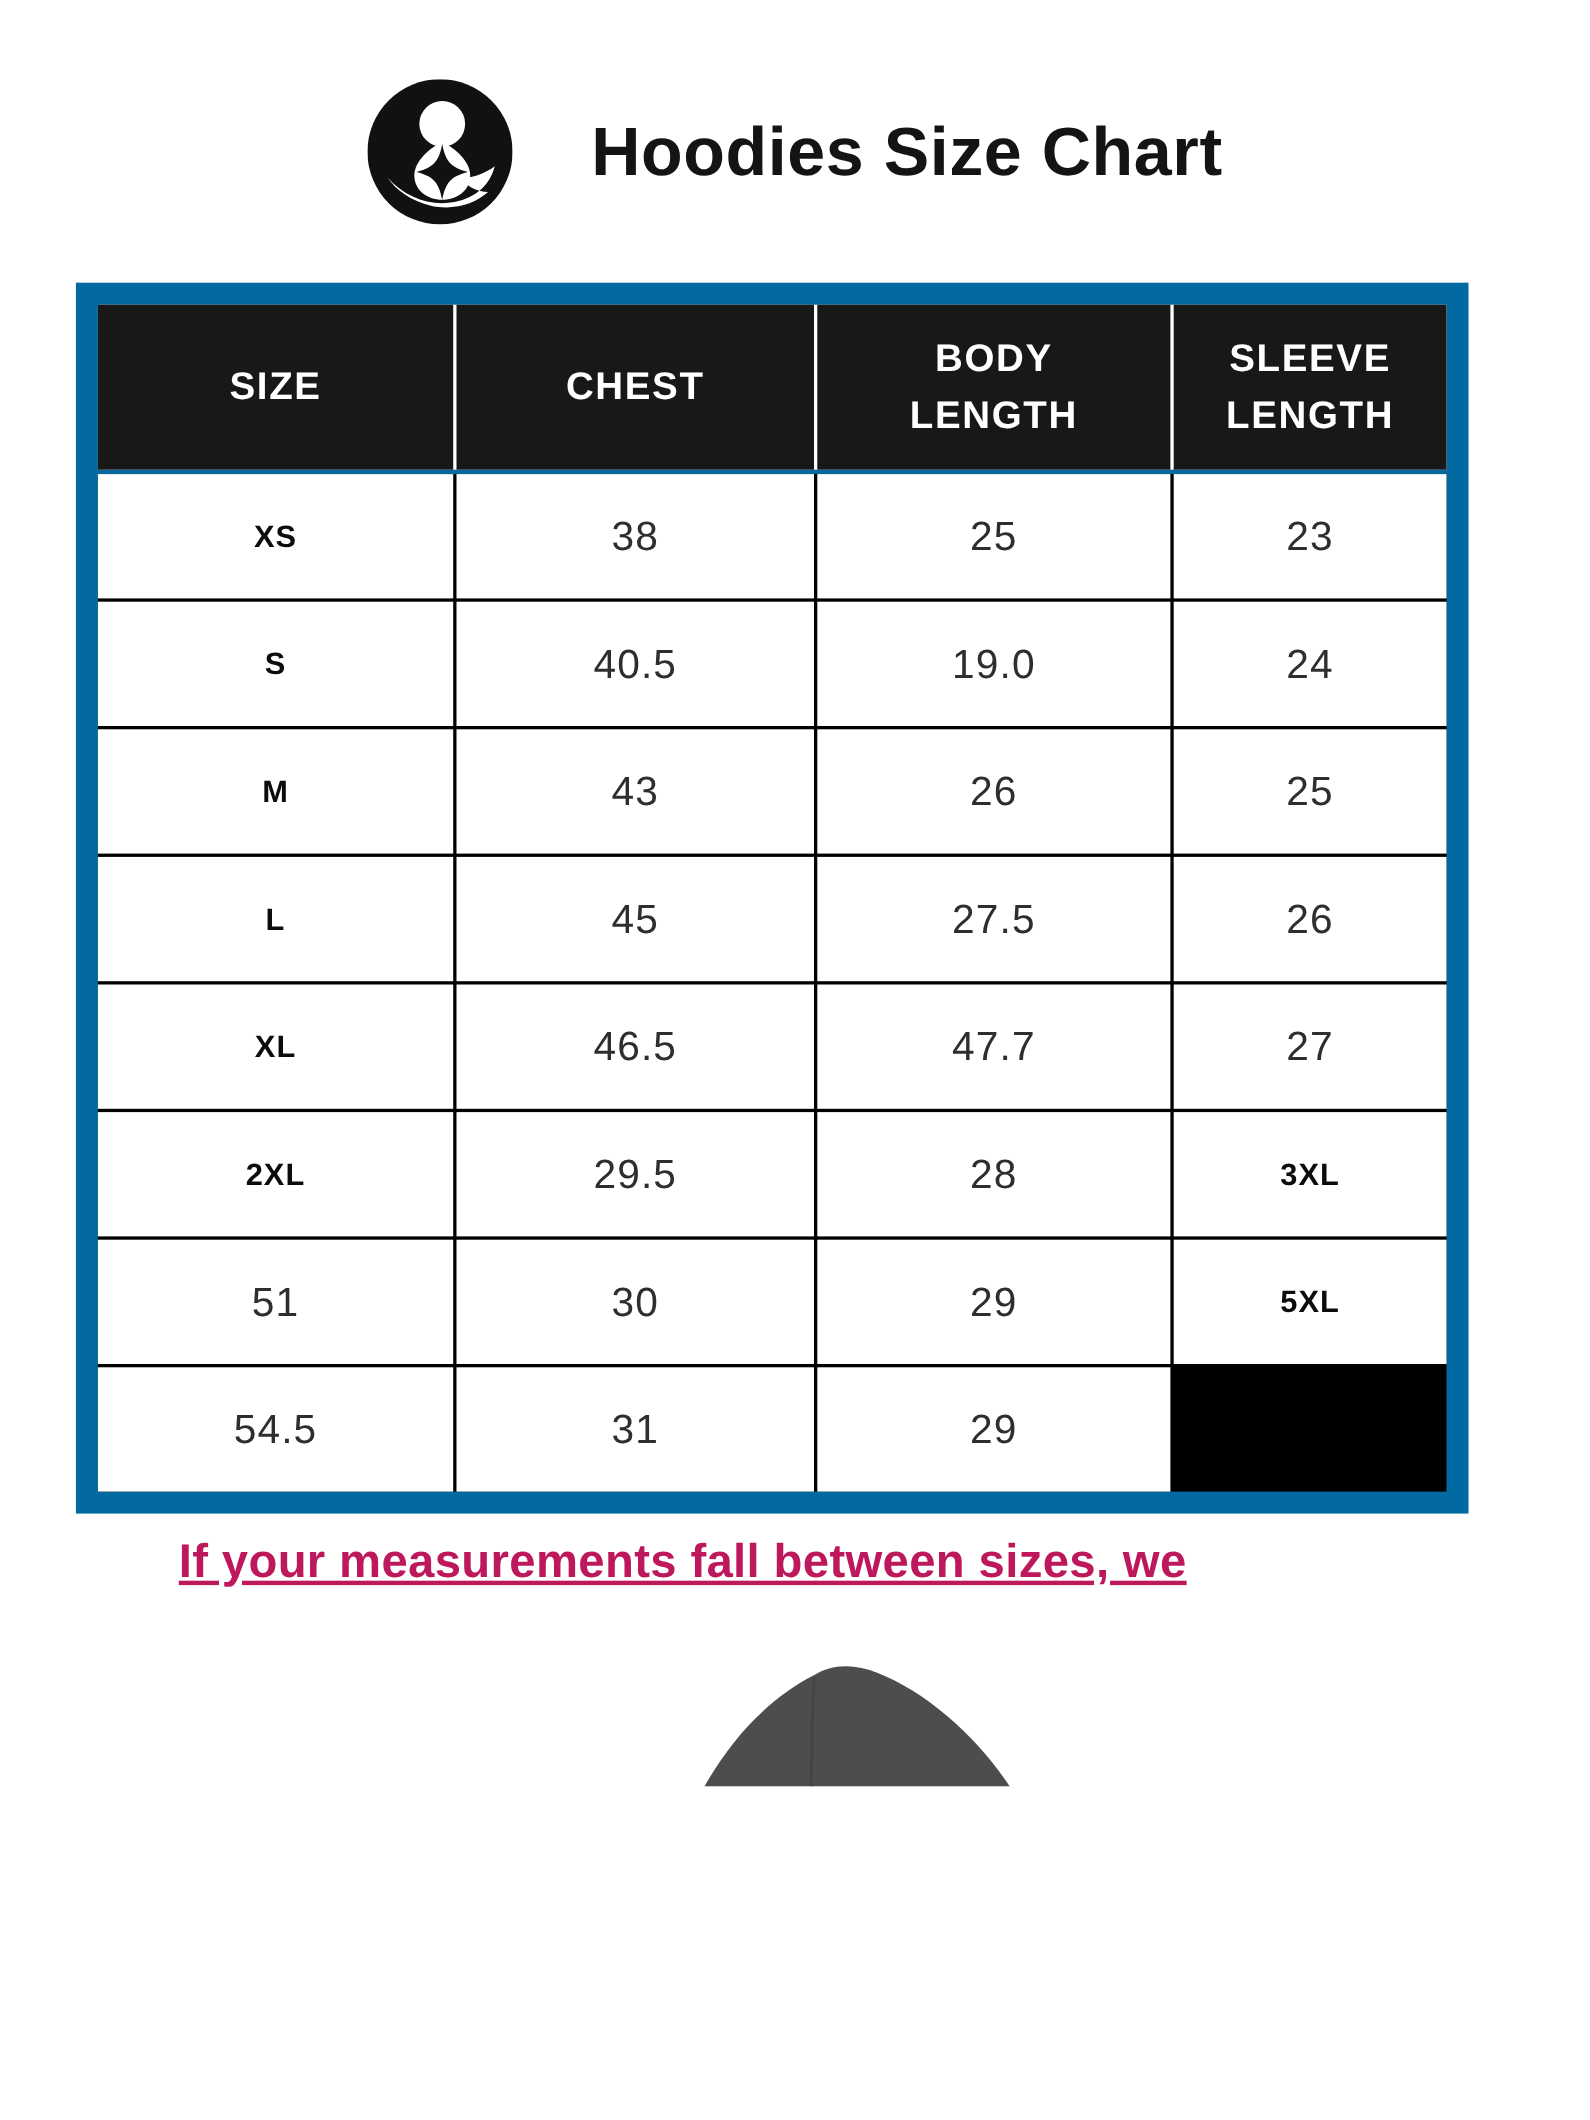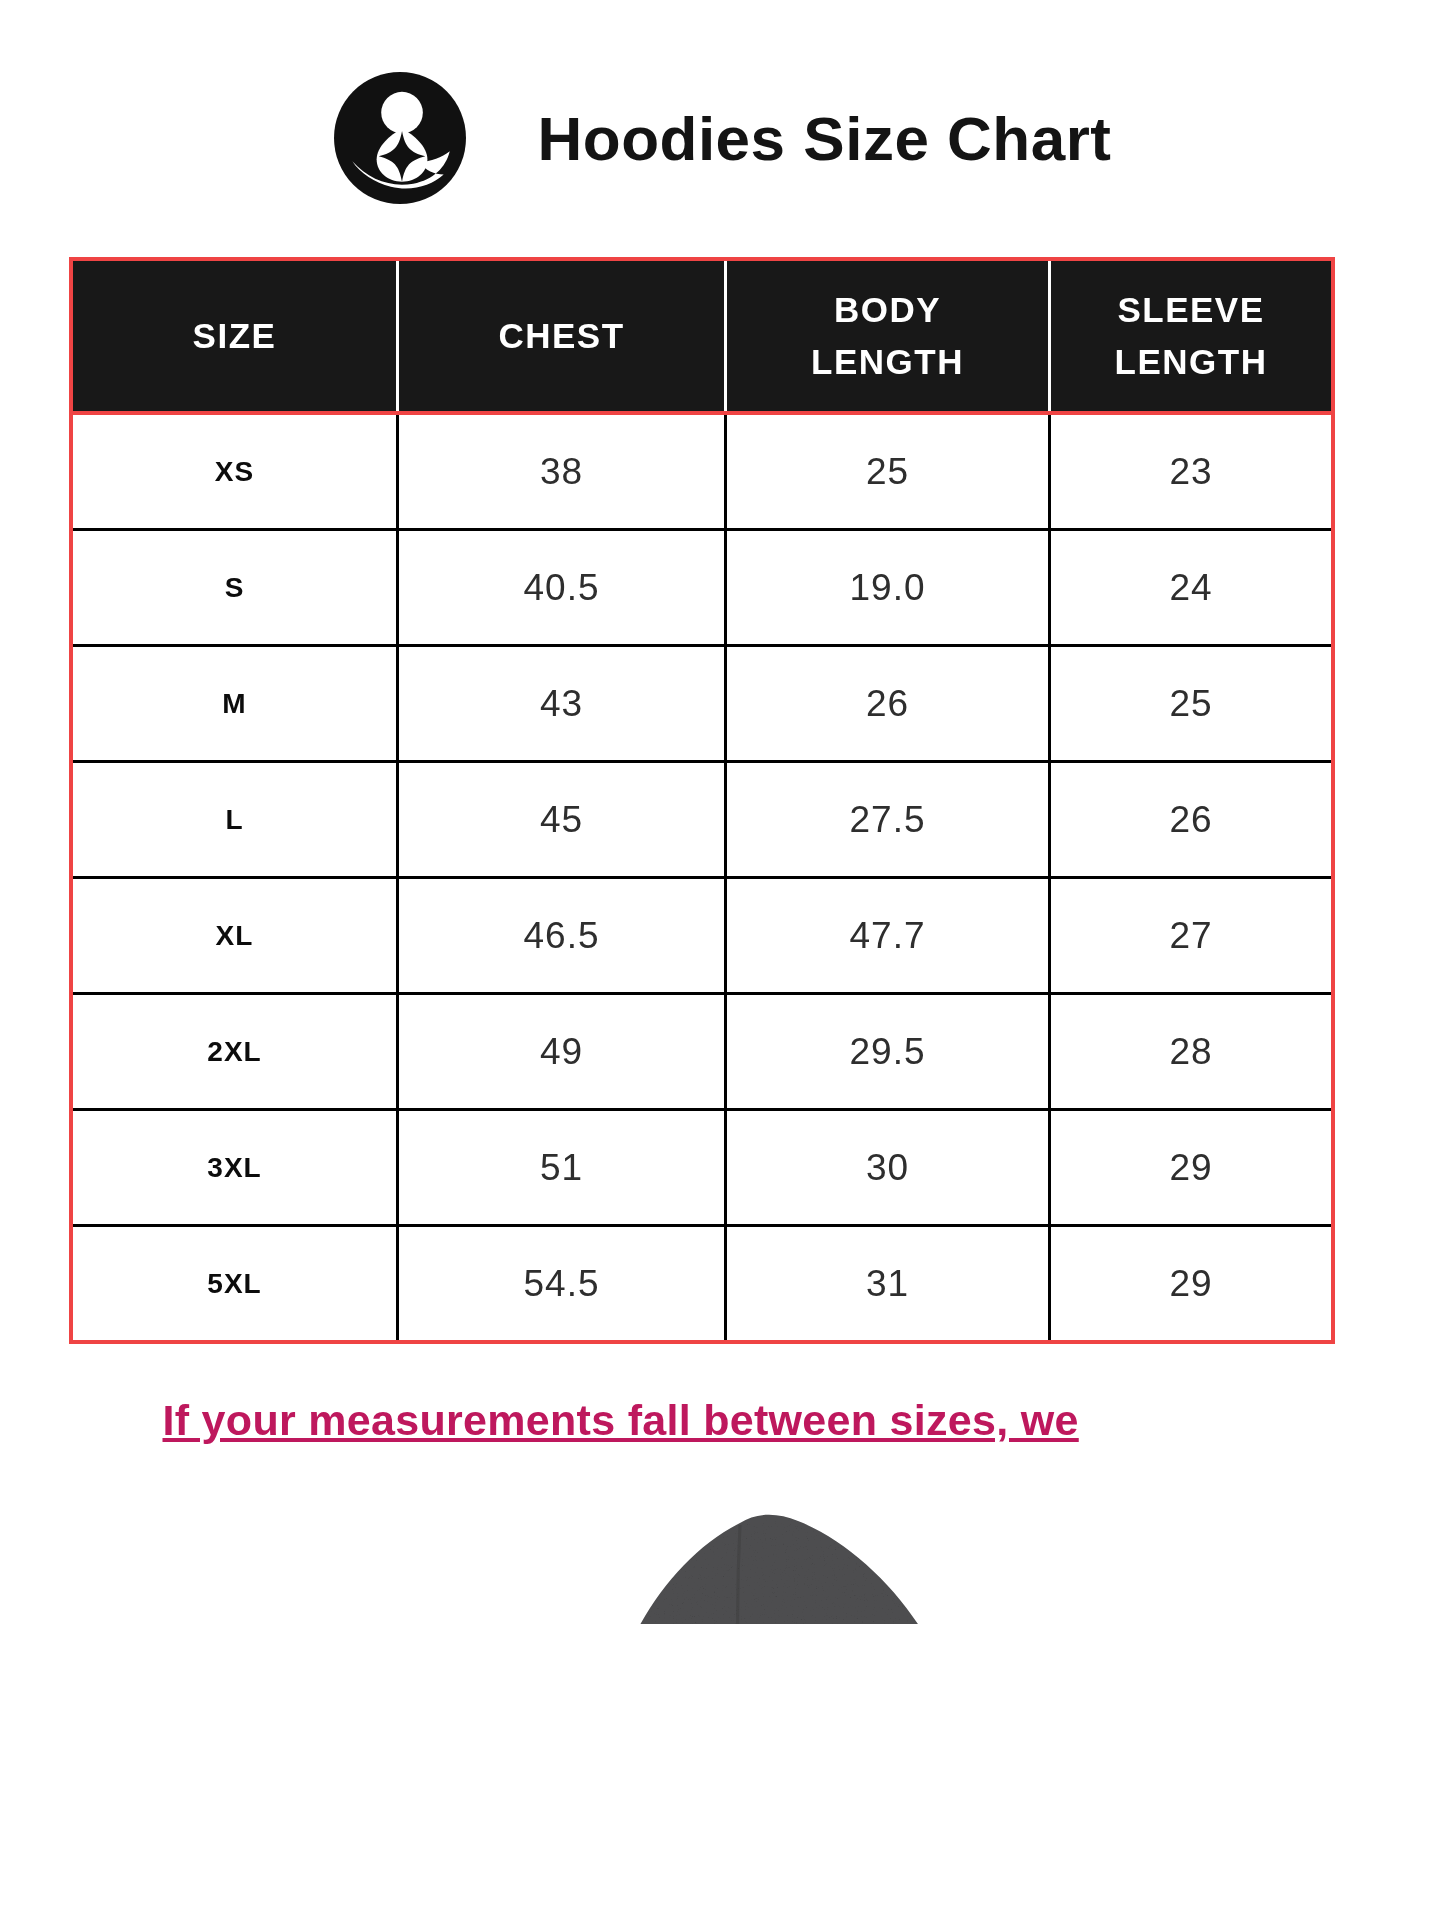--- a/index.html
+++ b/index.html
@@ -15,21 +15,21 @@
   }
   .logo { width:132px; height:132px; flex:0 0 auto; }
   .title {
     font-size:62px; font-weight:bold; color:#141414; letter-spacing:0.5px;
     white-space:nowrap;
   }
 
   
   .size-table {
     position:absolute; left:69px; top:257px; width:1266px;
-    background:#ef4444; padding:4px; box-sizing:border-box;
+    background:#0369a1; padding:20px; box-sizing:border-box;
   }
   .thead {
     display:grid; grid-template-columns:323px 325px 321px 1fr;
     gap:3px; background:#ffffff;
   }
   .th {
     background:#181818; color:#ffffff; height:150px;
     display:flex; align-items:center; justify-content:center; text-align:center;
     font-weight:bold; font-size:35px; letter-spacing:1.5px; line-height:1.5;
     padding:0 38px; box-sizing:border-box;
@@ -108,21 +108,20 @@
       <div class="td">45</div>
       <div class="td">27.5</div>
       <div class="td">26</div>
 
       <div class="td size-cell">XL</div>
       <div class="td">46.5</div>
       <div class="td">47.7</div>
       <div class="td">27</div>
 
       <div class="td size-cell">2XL</div>
-      <div class="td">49</div>
       <div class="td">29.5</div>
       <div class="td">28</div>
 
       <div class="td size-cell">3XL</div>
       <div class="td">51</div>
       <div class="td">30</div>
       <div class="td">29</div>
 
       <div class="td size-cell">5XL</div>
       <div class="td">54.5</div>

